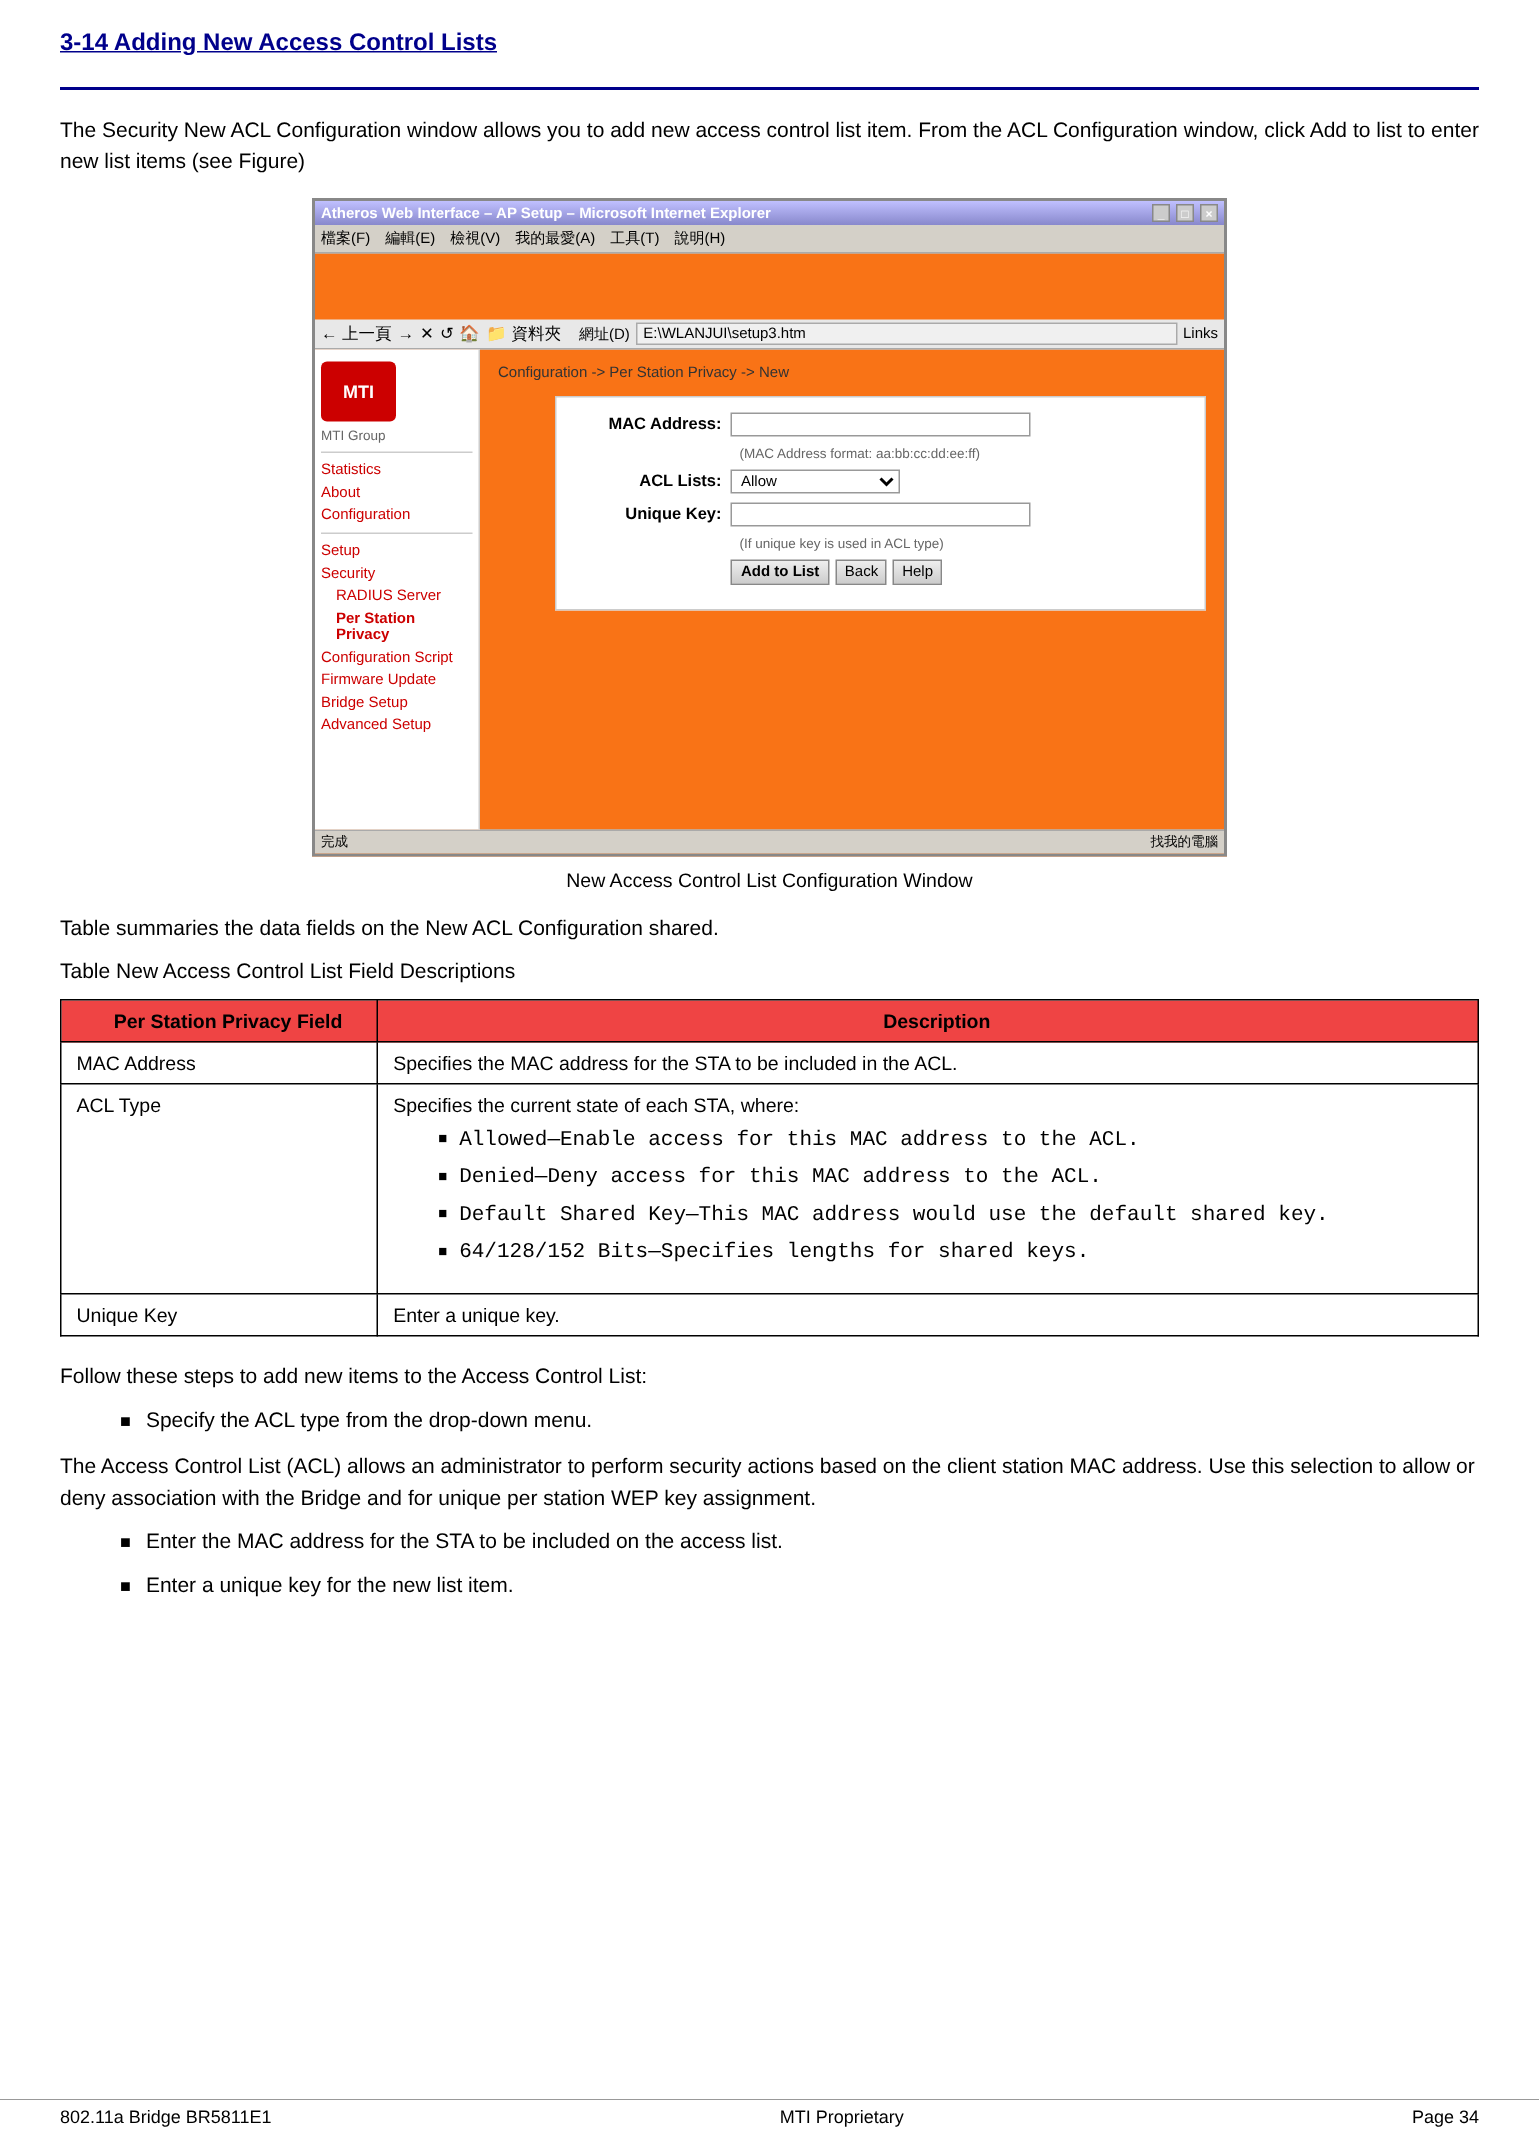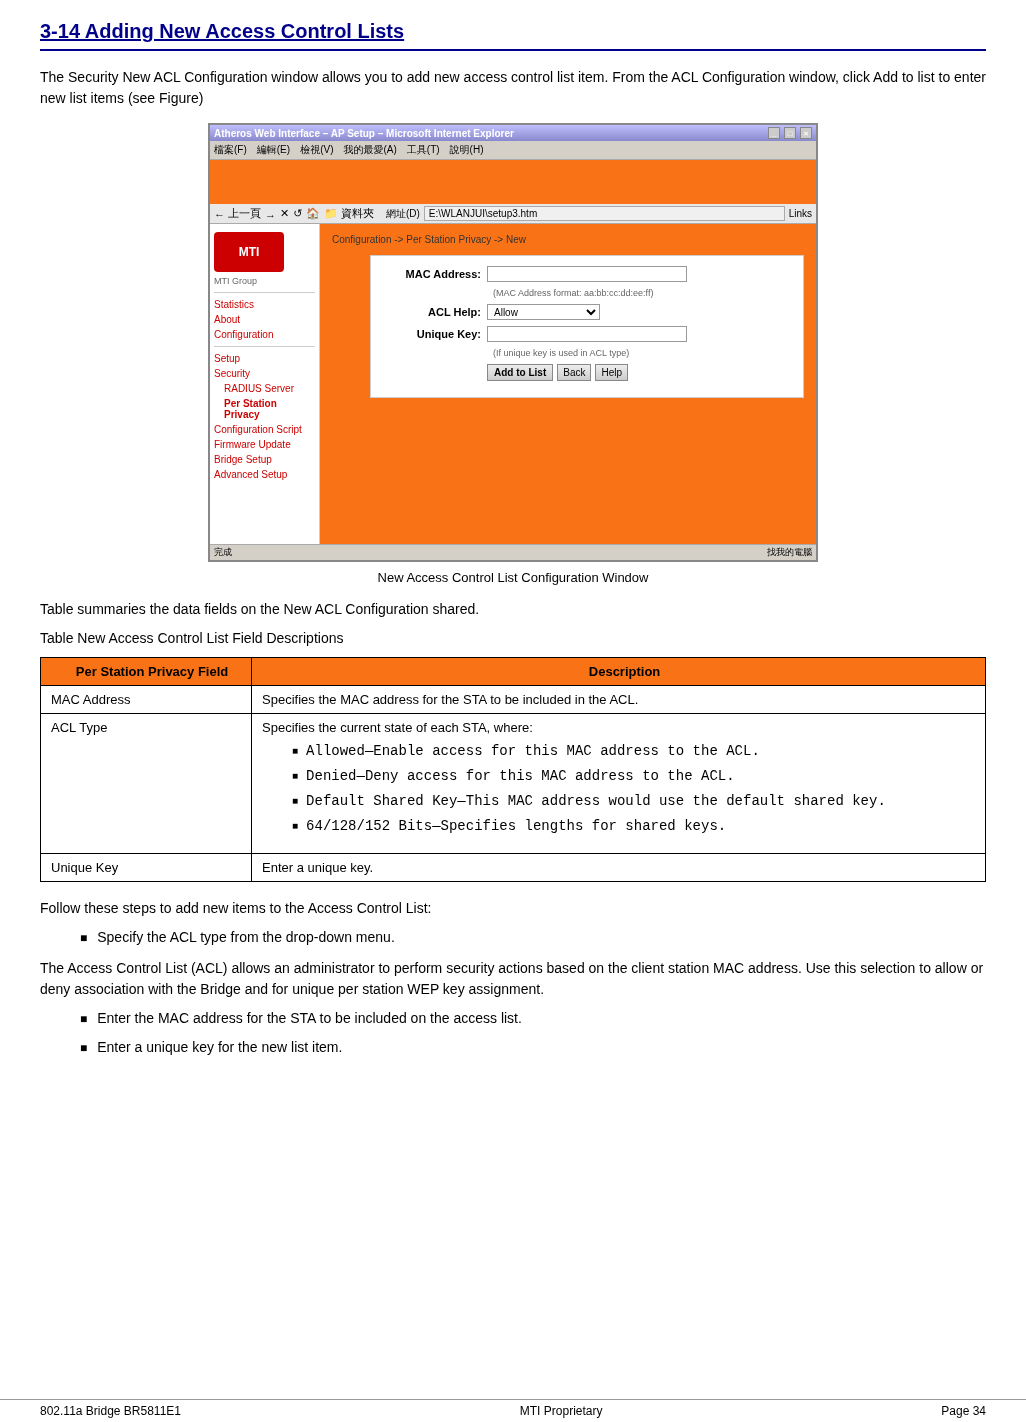--- a/index.html
+++ b/index.html
@@ -6,24 +6,24 @@
     body {
       font-family: Arial, sans-serif;
       font-size: 14px;
       background: #fff;
       color: #000;
       width: 1026px;
       min-height: 1422px;
       padding: 20px 40px 20px 40px;
     }
     h1.page-title {
-      font-size: 20px;
+      font-size: 16px;
       color: #00008B;
       border-bottom: 2px solid #00008B;
-      padding-bottom: 6px;
+      padding-bottom: 20px;
       margin-bottom: 16px;
       font-weight: bold;
       text-decoration: underline;
     }
     .intro-text {
       font-size: 14px;
       margin-bottom: 14px;
       line-height: 1.5;
     }
     
@@ -86,21 +86,21 @@
     }
     
     .sidebar {
       width: 110px;
       background: #fff;
       border-right: 1px solid #ccc;
       padding: 8px 4px;
       font-size: 10px;
     }
     .sidebar-logo {
-      width: 70px; height: 40px;
+      width: 50px; height: 40px;
       background: #cc0000;
       border-radius: 4px;
       display: flex; align-items: center; justify-content: center;
       color: #fff; font-weight: bold; font-size: 12px;
       margin-bottom: 4px;
     }
     .sidebar-group-name {
       font-size: 9px; color: #666; margin-bottom: 6px;
     }
     .sidebar-link {
@@ -214,21 +214,21 @@
     .desc-table th, .desc-table td {
       border: 1px solid #000;
       padding: 6px 10px;
       vertical-align: top;
     }
     .desc-table thead th {
       background: #fff;
       font-weight: bold;
     }
     .desc-table .header-row th {
-      background: #f97316;
+      background: #ef4444;
       padding-left: 22px;
     }
     
     .bullet-list {
       list-style: none;
       margin: 6px 0 10px 30px;
       font-family: Liberation Mono, monospace;
     }
     .bullet-list li {
       display: flex;
@@ -344,21 +344,21 @@
         <div class="form-row">
           <span class="form-label">MAC Address:</span>
           <input class="form-input" type="text" style="width: 200px;">
         </div>
         <div class="form-row">
           <span style="width:100px; margin-right:6px;"></span>
           <span class="form-hint">(MAC Address format: aa:bb:cc:dd:ee:ff)</span>
         </div>
 
         <div class="form-row">
-          <span class="form-label">ACL Help:</span>
+          <span class="form-label">ACL Lists:</span>
           <select class="form-select">
             <option>Allow</option>
             <option>Deny</option>
             <option>Default Shared Key</option>
             <option>64/128/152 Bits</option>
           </select>
         </div>
 
         <div class="form-row">
           <span class="form-label">Unique Key:</span>

